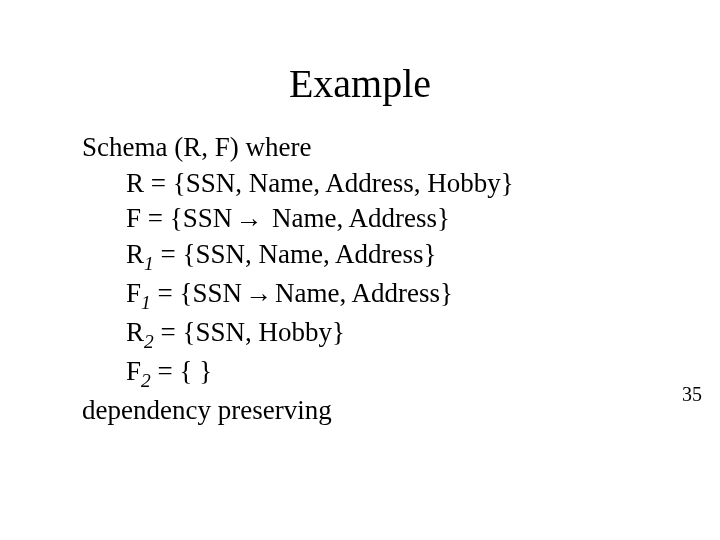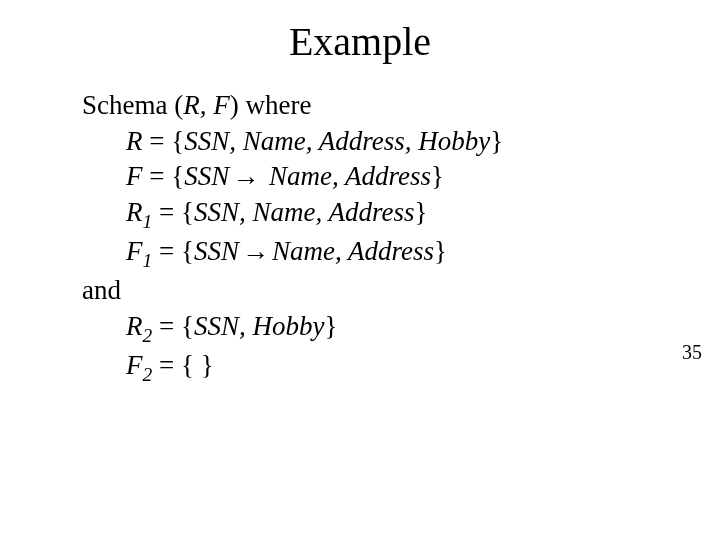--- a/index.html
+++ b/index.html
@@ -10,20 +10,21 @@
     background: #ffffff;
     font-family: "Times New Roman", Times, serif;
     color: #000000;
     overflow: hidden;
   }
   .slide {
     position: relative;
     width: 720px;
     height: 392px;
     box-sizing: border-box;
+    margin-top: 42px;
   }
   .title {
     position: absolute;
     top: 18px;
     left: 0;
     width: 100%;
     text-align: center;
     font-size: 40px;
     font-weight: normal;
   }
@@ -31,21 +32,21 @@
     position: absolute;
     top: 88px;
     left: 82px;
     right: 60px;
     font-size: 27px;
     line-height: 1.32;
   }
   .body .indent {
     padding-left: 44px;
   }
-  .italic { font-style: italic; }
+  .italic { }
   .sub {
     font-style: italic;
     font-size: 0.72em;
     vertical-align: sub;
     position: relative;
     top: 0.05em;
   }
   .pagenum {
     position: absolute;
     right: 18px;
@@ -81,28 +82,28 @@
 
 
     <div class="indent">
       <span class="italic">R</span><span class="sub">1</span><span> = {</span><span class="italic">SSN, Name, Address</span><span>}</span>
     </div>
 
     <div class="indent">
       <span class="italic">F</span><span class="sub">1</span><span> = {</span><span class="italic">SSN</span><span class="arrow">→</span><span class="italic">Name, Address</span><span>}</span>
     </div>
 
-    <div>and</div>
 
     <div class="indent">
       <span class="italic">R</span><span class="sub">2</span><span> = {</span><span class="italic">SSN, Hobby</span><span>}</span>
     </div>
 
     <div class="indent">
       <span class="italic">F</span><span class="sub">2</span><span> = { }</span>
     </div>
 
 
+    <div>dependency preserving</div>
 
   </div>
 
   <div class="pagenum">35</div>
 </div>
 
 </body></html>

